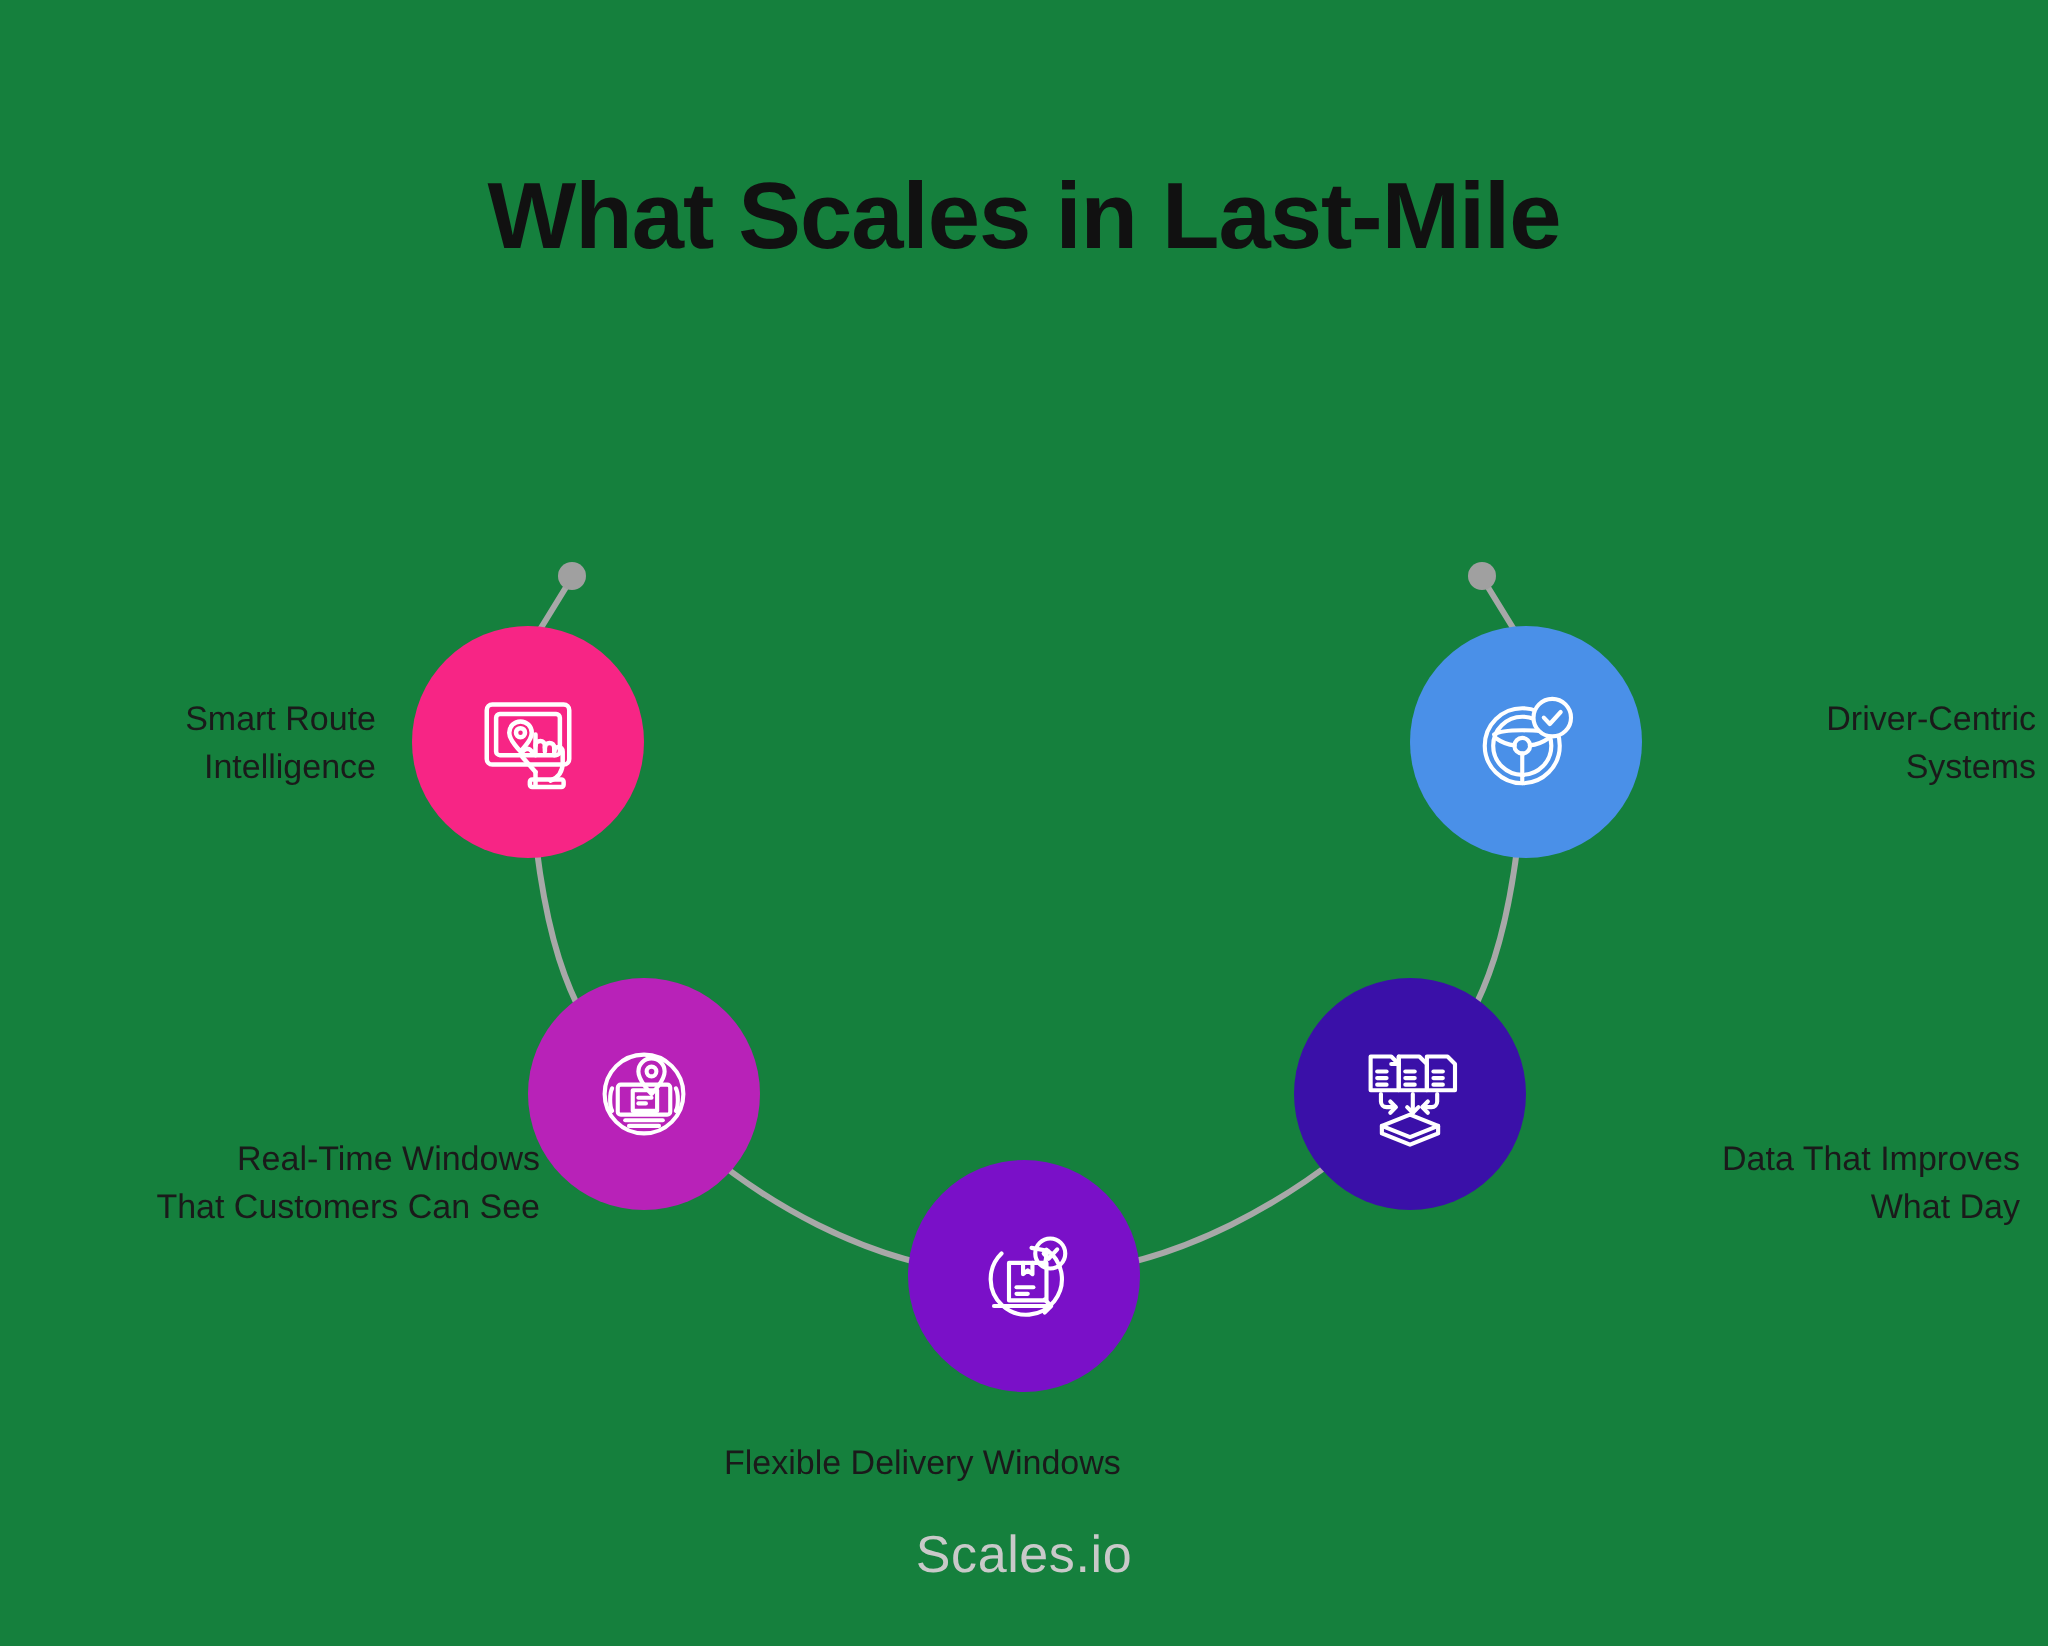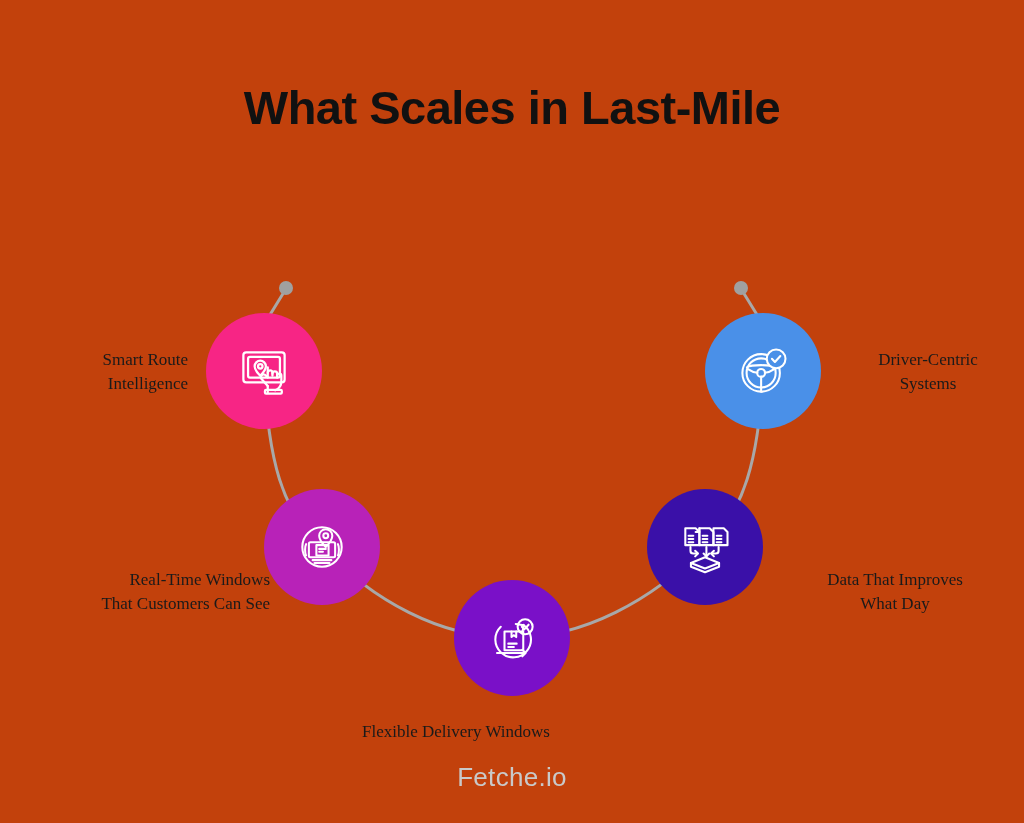--- a/index.html
+++ b/index.html
@@ -10,21 +10,21 @@
     width: 1024px;
     height: 823px;
     background: #ffffff;
     font-family: "Liberation Sans", sans-serif;
     overflow: hidden;
   }
   #canvas {
     position: relative;
     width: 1024px;
     height: 823px;
-    background: #c2410c;
+    background: #15803d;
   }
 
   
   .title-block {
     position: absolute;
     left: 0;
     top: 80px;
     width: 1024px;
     text-align: center;
     padding: 0 110px;
@@ -58,28 +58,28 @@
     align-items: center;
     justify-content: center;
   }
   .node svg {
     display: block;
   }
 
   
   .node-label {
     position: absolute;
-    font-family: Liberation Serif, serif;
+    font-family: Liberation Sans, sans-serif;
     font-size: 17px;
     line-height: 24px;
     color: #1a1a1a;
     white-space: pre-line;
   }
   .label-right { text-align: right; }
-  .label-left  { text-align: center; }
+  .label-left  { text-align: right; }
   .label-center { text-align: left; }
 
   
   .footer-mark {
     position: absolute;
     left: 0;
     top: 762px;
     width: 1024px;
     text-align: center;
     font-family: "Liberation Sans", sans-serif;
@@ -210,15 +210,15 @@
         <path d="M16 30c3.5 2.5 6.5 3.5 10 3.8"></path>
         <path d="M44 30c-3.5 2.5-6.5 3.5-10 3.8"></path>
         <circle cx="46" cy="19" r="10" fill="#4a90e8"></circle>
         <path d="m41.5 19 3.2 3.4 5.8-6.4"></path>
       </svg>
     </span>
   </div>
   <div class="node-label label-left" style="left:838px; top:348px; width:180px;">Driver-Centric
 Systems</div>
 
-  <div class="footer-mark">Fetche.io</div>
+  <div class="footer-mark">Scales.io</div>
 
 </div>
 
 </body></html>

